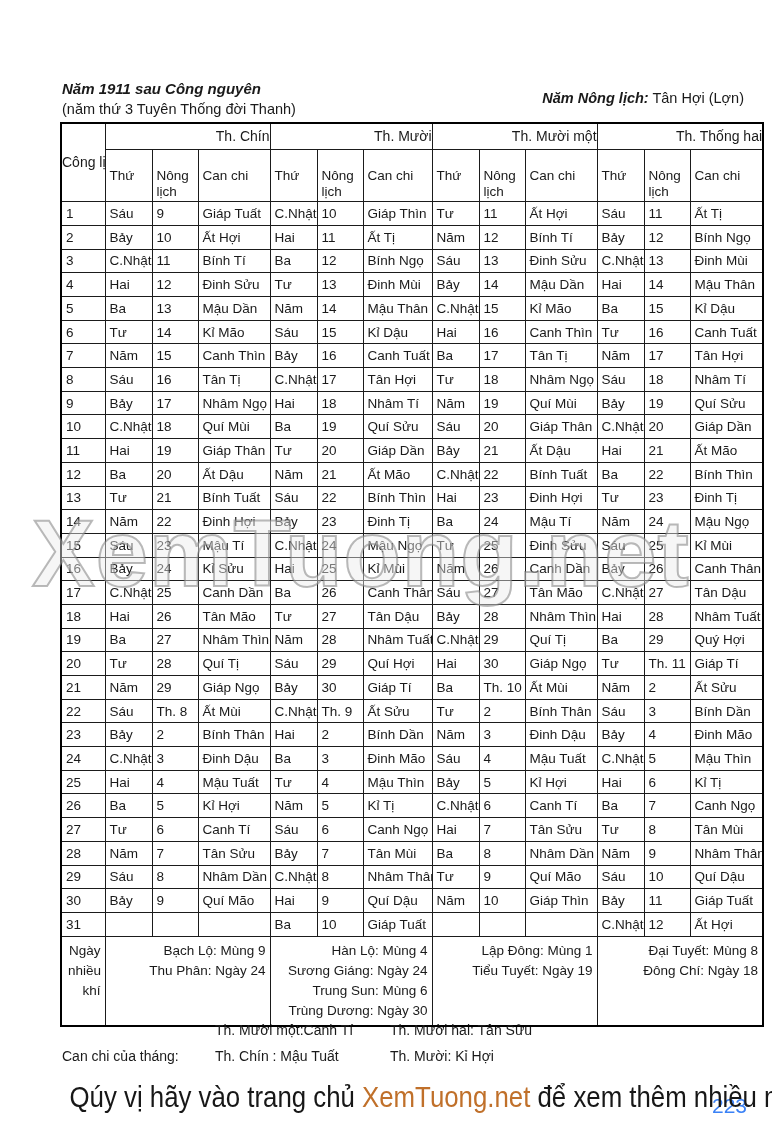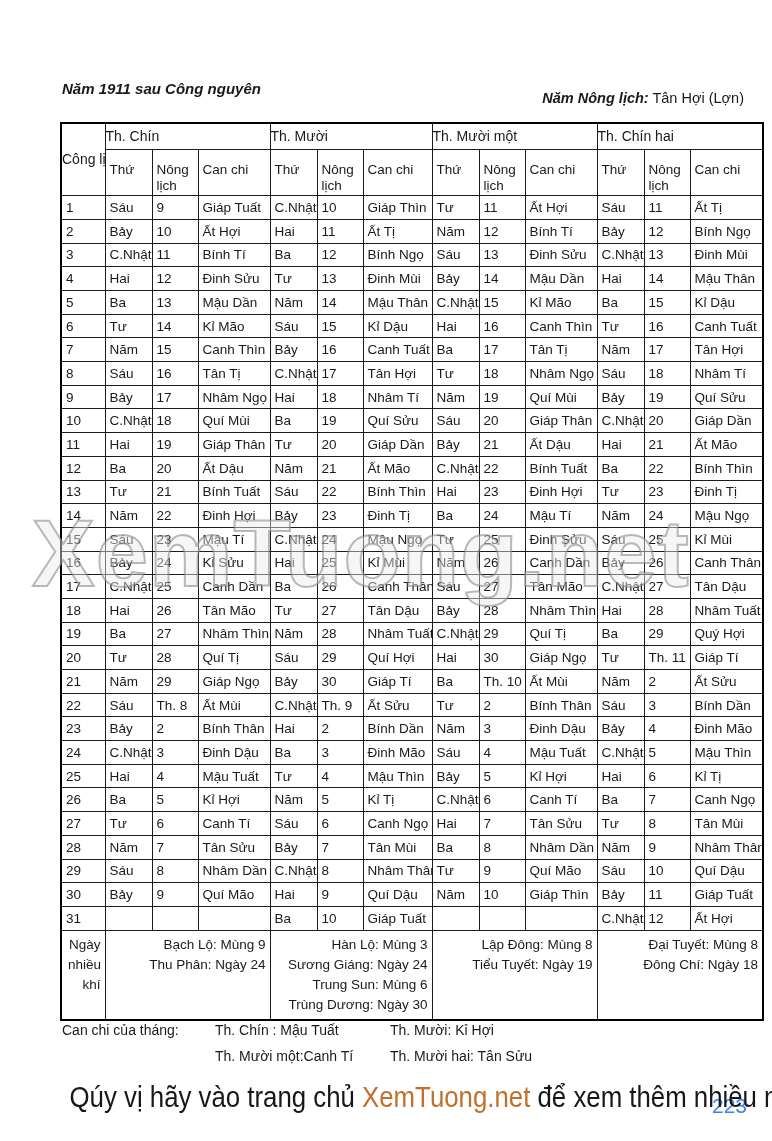--- a/index.html
+++ b/index.html
@@ -13,23 +13,23 @@
   .hdr-right b{font-style:italic;font-weight:bold;}
 
   
   table.cal{position:absolute;left:60px;top:122px;width:704px;height:893px;
             border-collapse:collapse;table-layout:fixed;
             border:2px solid #000;}
   table.cal td,table.cal th{border:1px solid #1b1b1b;padding:0 0 0 4px;
             font-size:13.5px;font-weight:normal;text-align:left;vertical-align:middle;
             overflow:hidden;white-space:nowrap;}
   tr.mrow{height:26px;}
-  tr.mrow th{text-align:left;font-size:14px;padding:0;}
+  tr.mrow th{text-align:right;font-size:14px;padding:0;}
   tr.srow{height:42px;}
-  tr.srow th{vertical-align:top;padding-top:12px;white-space:normal;line-height:1.25;}
+  tr.srow th{vertical-align:top;padding-top:18px;white-space:normal;line-height:1.25;}
   th.corner{vertical-align:middle;white-space:normal;line-height:1.2;}
   tbody.days tr{height:23.7px;}
   tr.tkrow{height:90px;}
   tr.tkrow td{vertical-align:top;padding:4px 4px 0 6px;line-height:20px;white-space:normal;font-size:13.5px;text-align:right;}
   td.lbl-tk{line-height:18px;padding-left:4px;}
 
   
   .watermark{position:absolute;left:32px;top:500px;width:740px;
              font-size:94px;font-weight:bold;letter-spacing:1px;white-space:nowrap;
              color:rgba(235,235,235,0.45);
@@ -49,20 +49,21 @@
           font-size:30px;color:#171717;white-space:nowrap;}
   .footer .squeeze{display:inline-block;transform:scaleX(0.86);transform-origin:center;}
   .page-num{position:absolute;left:712px;top:1094px;font-size:21px;color:#3b82f6;z-index:0;}
 </style>
 </head>
 <body>
 
 <div id="page">
 
   <div class="hdr-left">Năm 1911 sau Công nguyên</div>
+  <div class="hdr-sub">(năm thứ  3 Tuyên Thống  đời Thanh)</div>
   <div class="hdr-right">
     <b>Năm Nông lịch:</b>
     <span>Tân Hợi (Lợn)</span>
   </div>
 
   <table class="cal">
     <colgroup>
       <col style="width:44px">
       <col style="width:47px">
         <col style="width:46px">
@@ -76,21 +77,21 @@
       <col style="width:47px">
         <col style="width:46px">
         <col style="width:73px">
     </colgroup>
     <thead>
       <tr class="mrow">
         <th class="corner" rowspan="2">Công lịch</th>
         <th colspan="3">Th. Chín</th>
         <th colspan="3">Th. Mười</th>
         <th colspan="3">Th. Mười một</th>
-        <th colspan="3">Th. Chín hai</th>
+        <th colspan="3">Th. Thống hai</th>
       </tr>
       <tr class="srow">
         <th>Thứ</th>
         <th>Nông lịch</th>
         <th>Can chi</th>
         <th>Thứ</th>
         <th>Nông lịch</th>
         <th>Can chi</th>
         <th>Thứ</th>
         <th>Nông lịch</th>
@@ -572,48 +573,48 @@
         <td class="lbl-tk">
             <div>Ngày</div>
             <div>nhiều</div>
             <div>khí</div>
           </td>
         <td colspan="3">
             <div>Bạch Lộ: Mùng 9</div>
             <div>Thu Phân: Ngày 24</div>
           </td>
         <td colspan="3">
-            <div>Hàn Lộ: Mùng 3</div>
+            <div>Hàn Lộ: Mùng 4</div>
             <div>Sương Giáng: Ngày 24</div>
             <div>Trung Sun: Mùng 6</div>
             <div>Trùng Dương: Ngày 30</div>
           </td>
         <td colspan="3">
-            <div>Lập Đông: Mùng 8</div>
+            <div>Lập Đông: Mùng 1</div>
             <div>Tiểu Tuyết: Ngày 19</div>
           </td>
         <td colspan="3">
             <div>Đại Tuyết: Mùng 8</div>
             <div>Đông Chí: Ngày 18</div>
           </td>
       </tr>
     </tbody>
   </table>
 
   <div class="watermark">XemTuong.net</div>
 
   <div class="mcc">
     <div class="mcc-row">
+      <span class="mcc-c1">Th. Mười một:Canh Tí</span>
+      <span class="mcc-c2">Th. Mười hai: Tân Sửu</span>
+    </div>
+    <div class="mcc-row">
       <span class="mcc-label">Can chi của tháng:</span>
       <span class="mcc-c1">Th. Chín : Mậu Tuất</span>
       <span class="mcc-c2">Th. Mười: Kỉ Hợi</span>
-    </div>
-    <div class="mcc-row">
-      <span class="mcc-c1">Th. Mười một:Canh Tí</span>
-      <span class="mcc-c2">Th. Mười hai: Tân Sửu</span>
     </div>
   </div>
 
   <div class="page-num">223</div>
 
   <div class="footer">
     <span class="squeeze">
       <span>Qúy vị hãy vào trang chủ </span><span id="brand" style="color: rgb(192, 112, 42);">XemTuong.net</span><span> để xem thêm nhiều mục hay khác</span>
     </span>
   </div>

